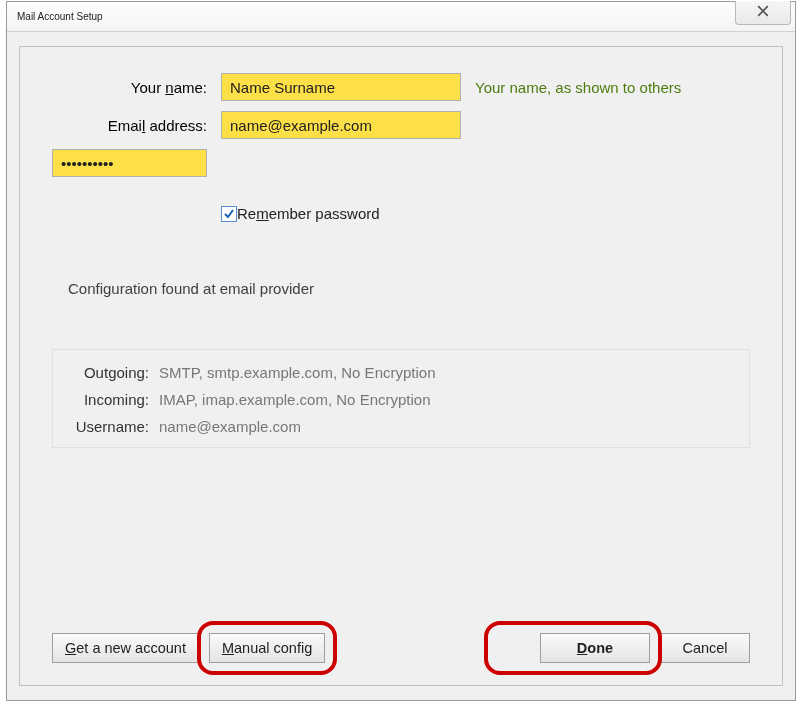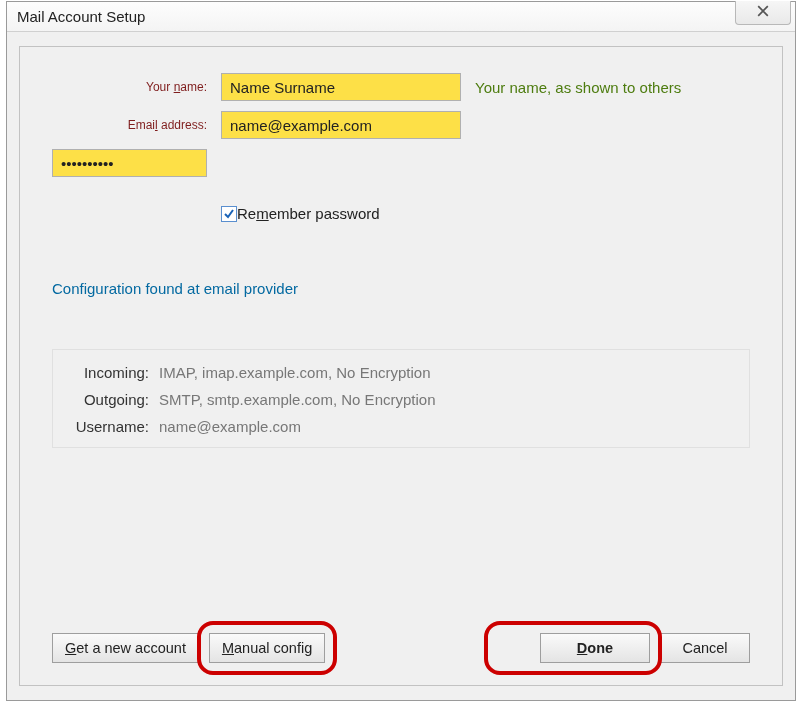--- a/index.html
+++ b/index.html
@@ -23,21 +23,21 @@
   .titlebar {
     height: 30px;
     background: linear-gradient(#fdfdfd,#f4f4f4);
     border-bottom: 1px solid #d0d0d0;
     display: flex;
     align-items: center;
     padding: 0 6px 0 10px;
     position: relative;
   }
   .titlebar .title {
-    font-size: 15px;
+    font-size: 10px;
     color: #222;
   }
   .close-btn {
     position: absolute;
     right: 4px;
     top: -1px;
     width: 56px;
     height: 24px;
     border: 1px solid #b8b8b8;
     border-top: none;
@@ -60,22 +60,22 @@
   }
   .form-grid {
     display: grid;
     grid-template-columns: 155px 240px 1fr;
     column-gap: 14px;
     row-gap: 10px;
     align-items: center;
   }
   .form-grid .lab {
     text-align: right;
-    color: #7f1d1d;
-    font-size: 12px;
+    color: #000000;
+    font-size: 15px;
   }
   .underline-char { text-decoration: underline; }
   .tinput {
     border: 1px solid #b0b0b0;
     background: #fde047;
     height: 28px;
     padding: 2px 8px;
     font-size: 15px;
     font-family: inherit;
     color:#222;
@@ -94,22 +94,23 @@
     width:16px; height:16px;
     border:1px solid #5a8fcf;
     background:#fff;
     display:flex;
     align-items:center;
     justify-content:center;
   }
   .chk svg { width:12px; height:12px; }
   .status {
     margin-top: 58px;
-    color:#0369a1;
+    color:#404040;
     font-size:15px;
+    margin-left:16px;
   }
   .config-panel {
     margin-top: 52px;
     border:1px solid #e0e0e0;
     background:#f0f0f0;
     padding: 14px 14px 12px 14px;
   }
   .config-row {
     display:flex;
     gap:10px;
@@ -206,26 +207,26 @@
           <span>Re</span><span class="underline-char">m</span><span>ember password</span>
         </span>
       </div>
 
     </div>
 
     <div class="status">Configuration found at email provider</div>
 
     <div class="config-panel">
       <div class="config-row">
+        <div class="clab">Outgoing:</div>
+        <div class="cval">SMTP, smtp.example.com, No Encryption</div>
+      </div>
+      <div class="config-row">
         <div class="clab">Incoming:</div>
         <div class="cval">IMAP, imap.example.com, No Encryption</div>
-      </div>
-      <div class="config-row">
-        <div class="clab">Outgoing:</div>
-        <div class="cval">SMTP, smtp.example.com, No Encryption</div>
       </div>
       <div class="config-row">
         <div class="clab">Username:</div>
         <div class="cval">name@example.com</div>
       </div>
     </div>
 
     <div class="button-bar">
       <button class="btn">
         <span><span class="ul">G</span><span>et a new account</span></span>

